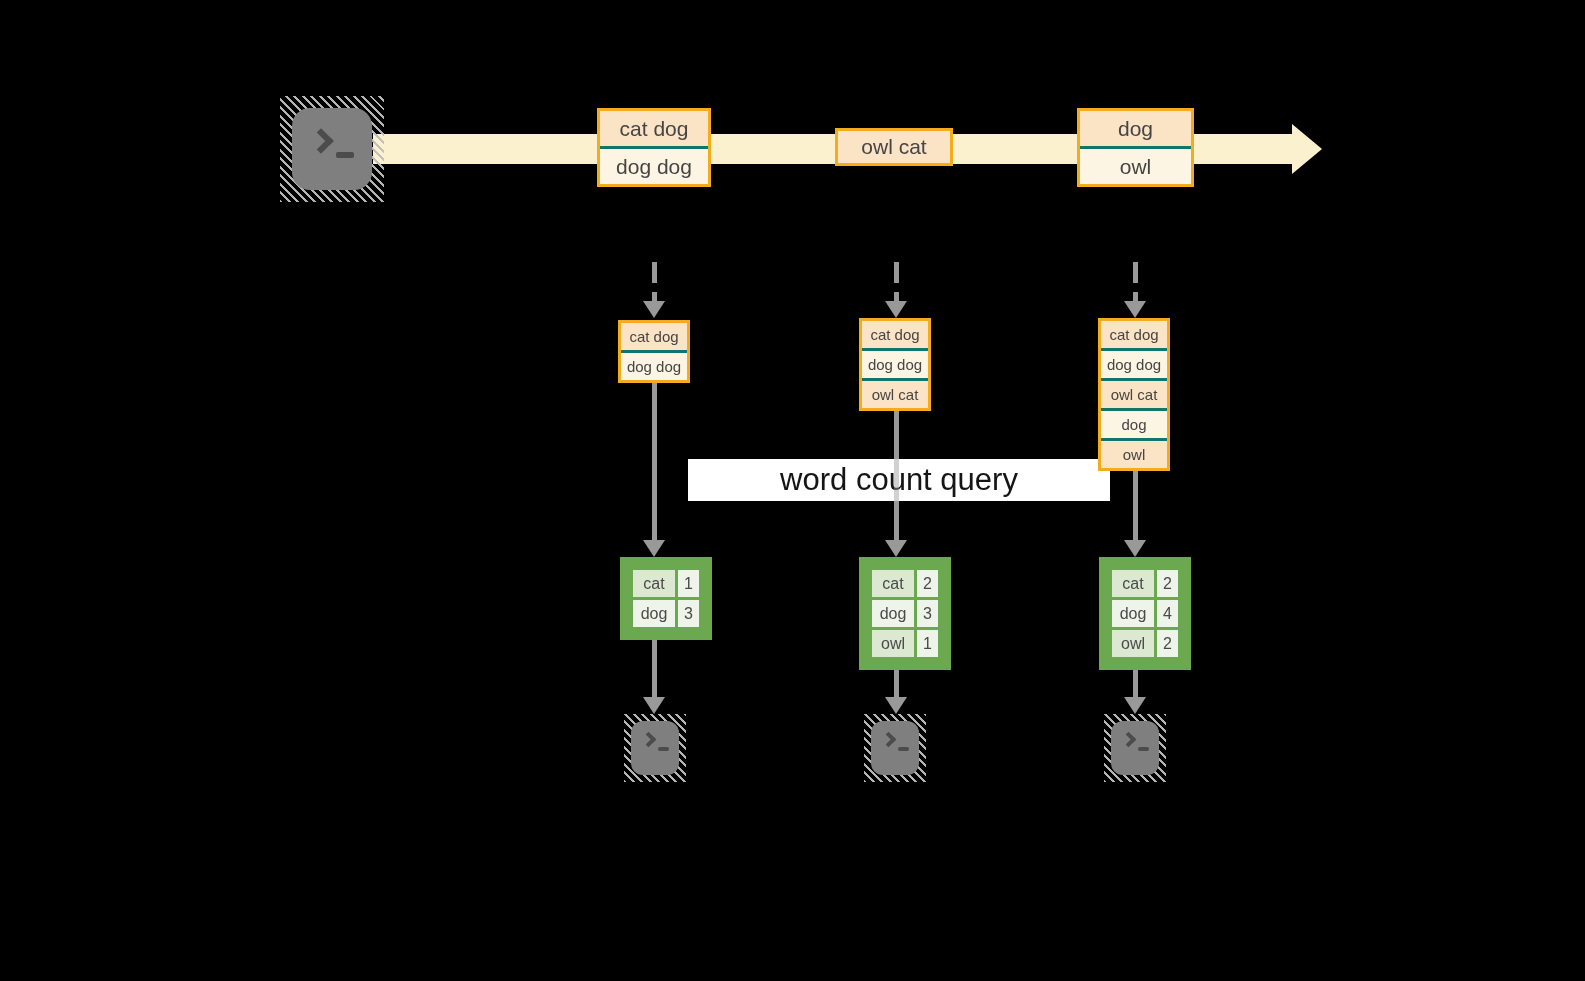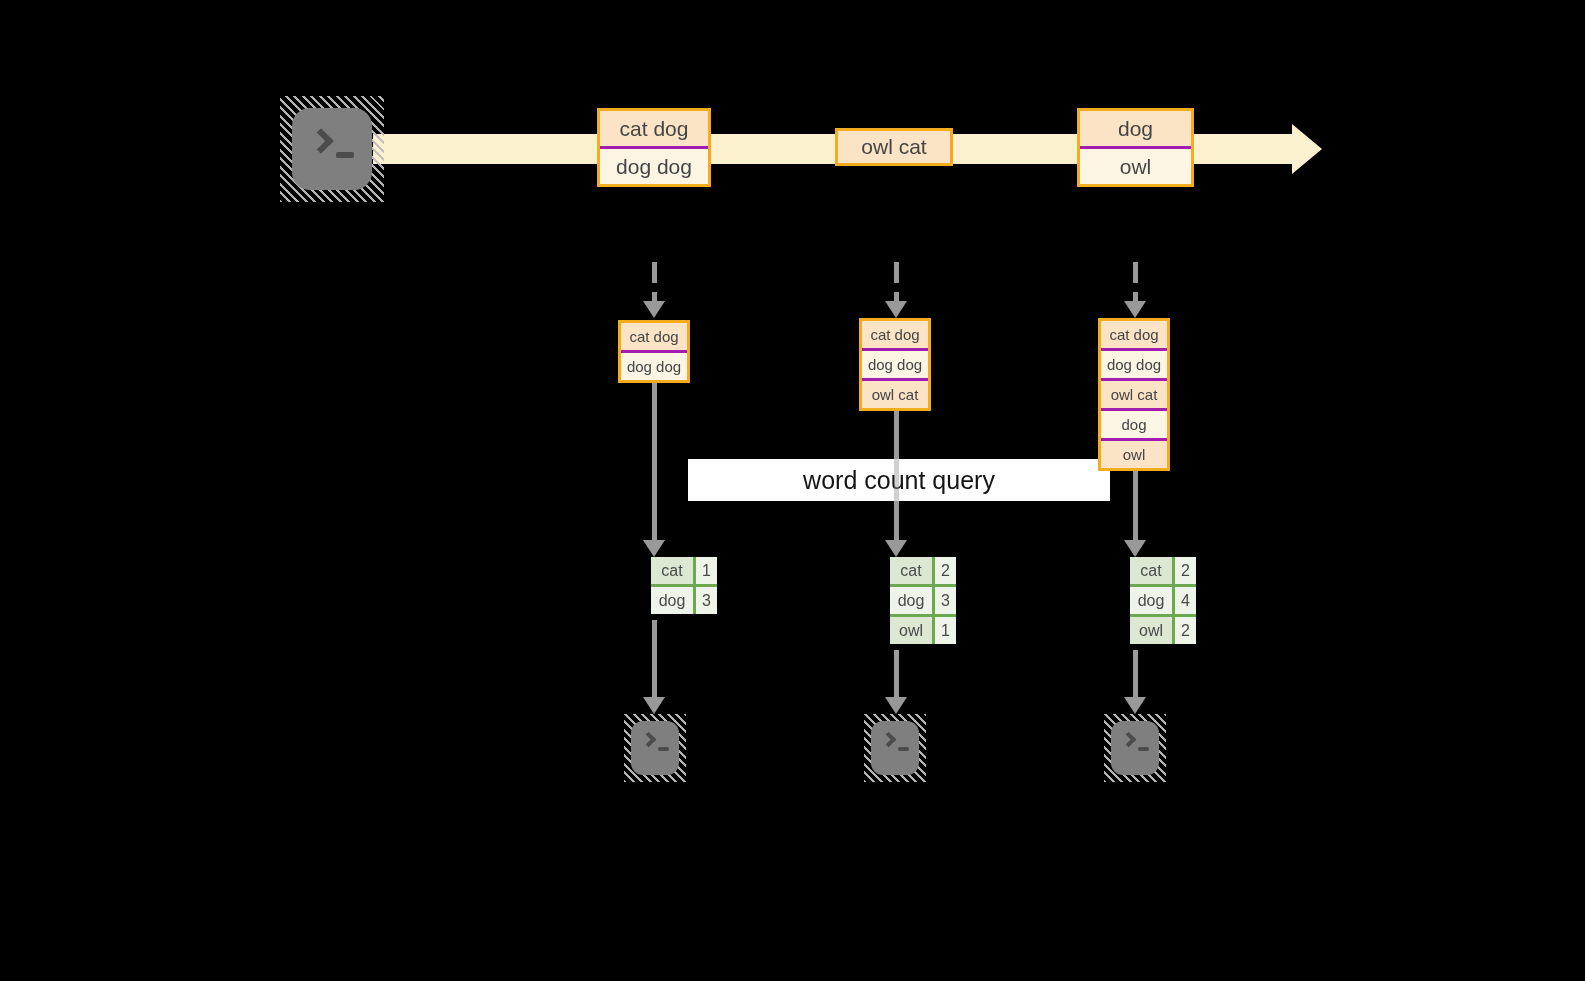--- a/index.html
+++ b/index.html
@@ -20,44 +20,44 @@
   .term-sm{width:62px;height:68px;top:714px;}
   .term-sm .plate{left:7px;top:7px;width:48px;height:54px;border-radius:12px;}
   .term-sm .chev{left:12px;top:13px;width:7px;height:7px;border-width:4px;}
   .term-sm .dash{left:27px;top:26px;width:11px;height:4px;}
   
   .band{position:absolute;left:373px;top:134px;width:919px;height:30px;background:#FCF1CF;z-index:0;}
   .band-head{position:absolute;left:1292px;top:124px;width:0;height:0;z-index:0;
     border-left:30px solid #FCF1CF;border-top:25px solid transparent;border-bottom:25px solid transparent;}
   
   .obox{position:absolute;border:3px solid #F2AC1E;z-index:5;text-align:center;}
-  .obox .row{border-top:3px solid #a21caf;}
+  .obox .row{border-top:3px solid #0f766e;}
   .obox .row:first-child{border-top:none;}
   .fill-a{background:#FBE3C5;}
   .fill-b{background:#FDF5E4;}
   .stream-box .row{height:35px;line-height:35px;font-size:21px;}
   .box1{left:597px;top:108px;width:108px;}
   .box2{left:835px;top:128px;width:112px;}
   .box2 .row{height:32px;line-height:32px;font-size:21px;}
   .box3{left:1077px;top:108px;width:111px;}
   .stack{z-index:6;}
   .stack .row{height:27px;line-height:27px;font-size:15px;}
   .stack1{left:618px;top:320px;width:66px;}
   .stack2{left:859px;top:318px;width:66px;}
   .stack3{left:1098px;top:318px;width:66px;}
   
   .vseg{position:absolute;width:5px;background:#999;z-index:1;}
   .tri{position:absolute;width:0;height:0;z-index:1;
     border-left:11px solid transparent;border-right:11px solid transparent;border-top:17px solid #999;}
   
   .qlabel{position:absolute;left:688px;top:459px;width:422px;height:42px;background:#fff;z-index:2;
-    text-align:center;line-height:42px;font-size:25px;color:#151515;}
+    text-align:center;line-height:42px;font-size:31px;color:#151515;}
   .qline{position:absolute;left:894px;top:459px;width:5px;height:42px;background:rgba(153,153,153,.45);z-index:3;}
   
-  .gtable{position:absolute;background:#6BA84F;padding:0;display:grid;grid-template-columns:42px 21px;grid-gap:3px;z-index:5;margin-left:31px;}
+  .gtable{position:absolute;background:#6BA84F;padding:13px;display:grid;grid-template-columns:42px 21px;grid-gap:3px;z-index:5;}
   .gtable .cell{height:27px;line-height:27px;text-align:center;font-size:16px;color:#4a4a4a;}
   .g-a{background:#DCE8D2;}
   .g-b{background:#EEF4E9;}
   .t1{left:620px;top:557px;}
   .t2{left:859px;top:557px;}
   .t3{left:1099px;top:557px;}
 </style>
 </head>
 <body>
 

